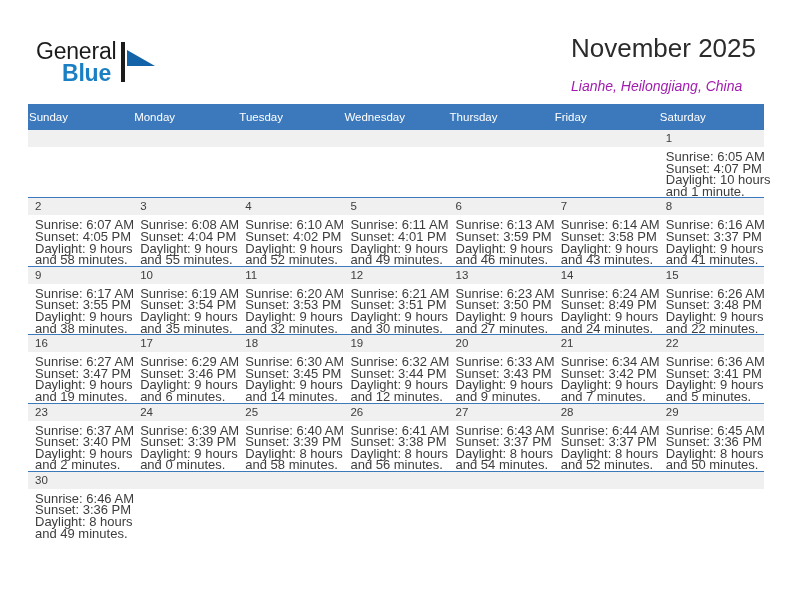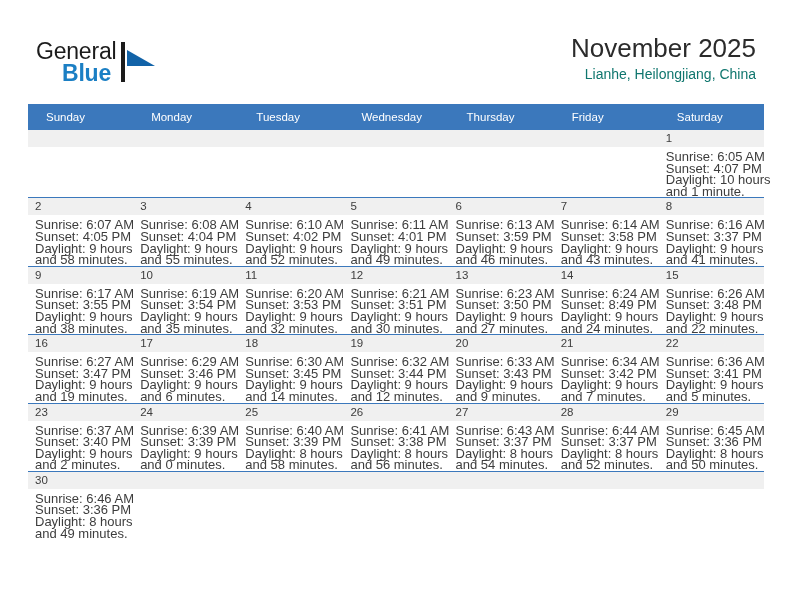--- a/index.html
+++ b/index.html
@@ -61,34 +61,34 @@
     top: 4px;
     width: 36px;
     height: 44px;
   }
   .brand-mark svg { display: block; }
 
   .title-block {
     position: absolute;
     right: 36px;
     top: 32px;
-    text-align: right;
   }
   .cal-title {
     font-size: 26px;
     color: #2b2b2b;
     line-height: 32px;
     white-space: nowrap;
   }
   .cal-subtitle {
     font-size: 14px;
-    color: #0f766e;
+    color: #a21caf;
     line-height: 20px;
-    margin-top: 0;
+    margin-top: 12px;
     white-space: nowrap;
+    font-style: italic;
   }
 
   
   .calendar {
     position: absolute;
     left: 28px;
     top: 104px;
     width: 736px;
   }
   table.cal {
@@ -97,21 +97,21 @@
     width: 736px;
   }
   table.cal col { width: 105.14px; }
 
   thead th {
     background: #3b78bc;
     color: #ffffff;
     font-size: 11.5px;
     font-weight: normal;
     text-align: left;
-    padding: 6px 0 6px 18px;
+    padding: 6px 0 6px 1px;
     height: 13px;
     vertical-align: middle;
   }
 
   tbody td {
     vertical-align: top;
     padding: 0;
     border-top: 1px solid #3b78bc;
     height: 66px;
     background: #ffffff;

